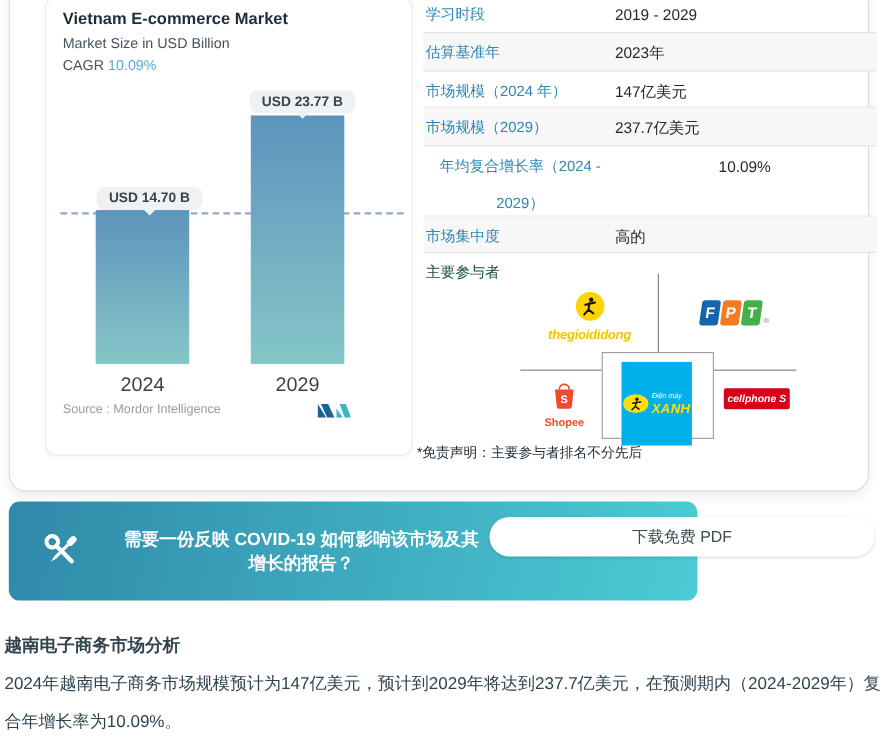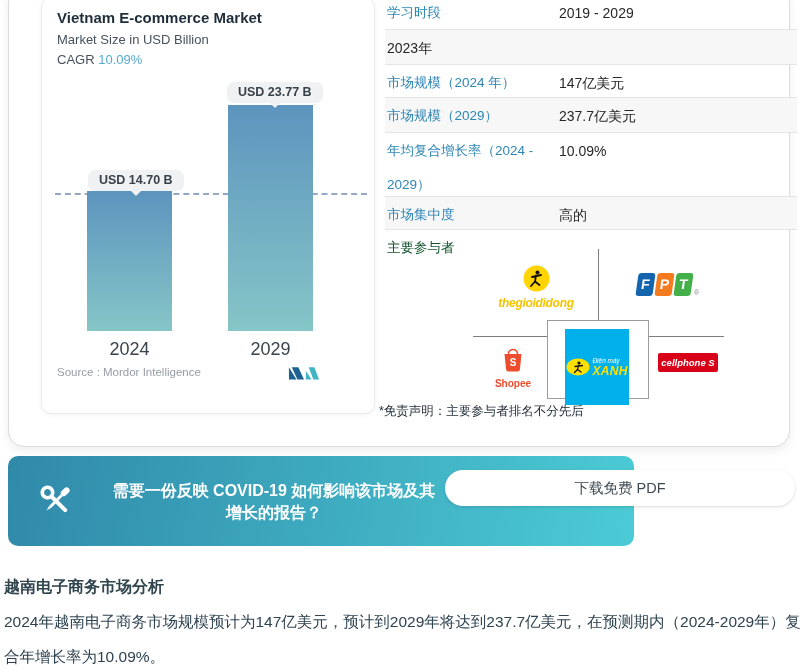--- a/index.html
+++ b/index.html
@@ -39,21 +39,21 @@
   .xl-1 { left:45px; } .xl-2 { left:186px; }
   .source { position:absolute; left:15px; top:368px; font-size:11.5px; color:#969ca6; }
   .mi-logo { position:absolute; left:246px; top:364px; }
 
   
   .info-table { position:absolute; left:376px; top:8px; width:412px; }
   .row { display:flex; align-items:flex-start; padding:0 2px 0 2px; border-bottom:1px solid #e4e4e4; }
   .row.alt { background:#f7f7f8; }
   .row .lbl { width:172px; font-size:13.5px; color:#2e86b5; line-height:34px; padding-top:1px; }
   .row .val { flex:1; font-size:14px; color:#272727; line-height:34px; padding-top:1px; }
-  .r-h35 { height:35px; } .r-h33 { height:33px; } .r-h64 { height:64px; }
+  .r-h35 { height:35px; } .r-h33 { height:33px; } .r-h64 { height:64px;text-align:center; }
 
   
   .players-label { position:absolute; left:378px; top:252px; font-size:13.5px; color:#14532d; }
   .pl-vline { position:absolute; left:597px; top:248px; width:1px; height:71px; background:#7d7d7d; }
   .pl-hline-l { position:absolute; left:472px; top:335px; width:74px; height:1px; background:#7d7d7d; }
   .pl-hline-r { position:absolute; left:648px; top:335px; width:75px; height:1px; background:#7d7d7d; }
   .pl-box { position:absolute; left:546px; top:319px; width:102px; height:79px; border:1px solid #9c9c9c; background:#fff; }
 
   .tgdd { position:absolute; left:484px; top:264px; width:102px; text-align:center; }
   .tgdd .txt { font-size:12px; font-weight:bold; font-style:italic; color:#f5c400; letter-spacing:-.3px; }
@@ -121,20 +121,21 @@
       <polygon points="22,5 28,5 33,18 27,18" fill="#3fb4c4"></polygon>
     </svg>
   </div>
 
   <div class="info-table">
     <div class="row r-h35">
       <div class="lbl">学习时段</div>
       <div class="val">2019 - 2029</div>
     </div>
     <div class="row r-h35 alt">
+      <div class="lbl">估算基准年</div>
       <div class="val">2023年</div>
     </div>
     <div class="row r-h33">
       <div class="lbl">市场规模（2024 年）</div>
       <div class="val">147亿美元</div>
     </div>
     <div class="row r-h35 alt">
       <div class="lbl">市场规模（2029）</div>
       <div class="val">237.7亿美元</div>
     </div>

